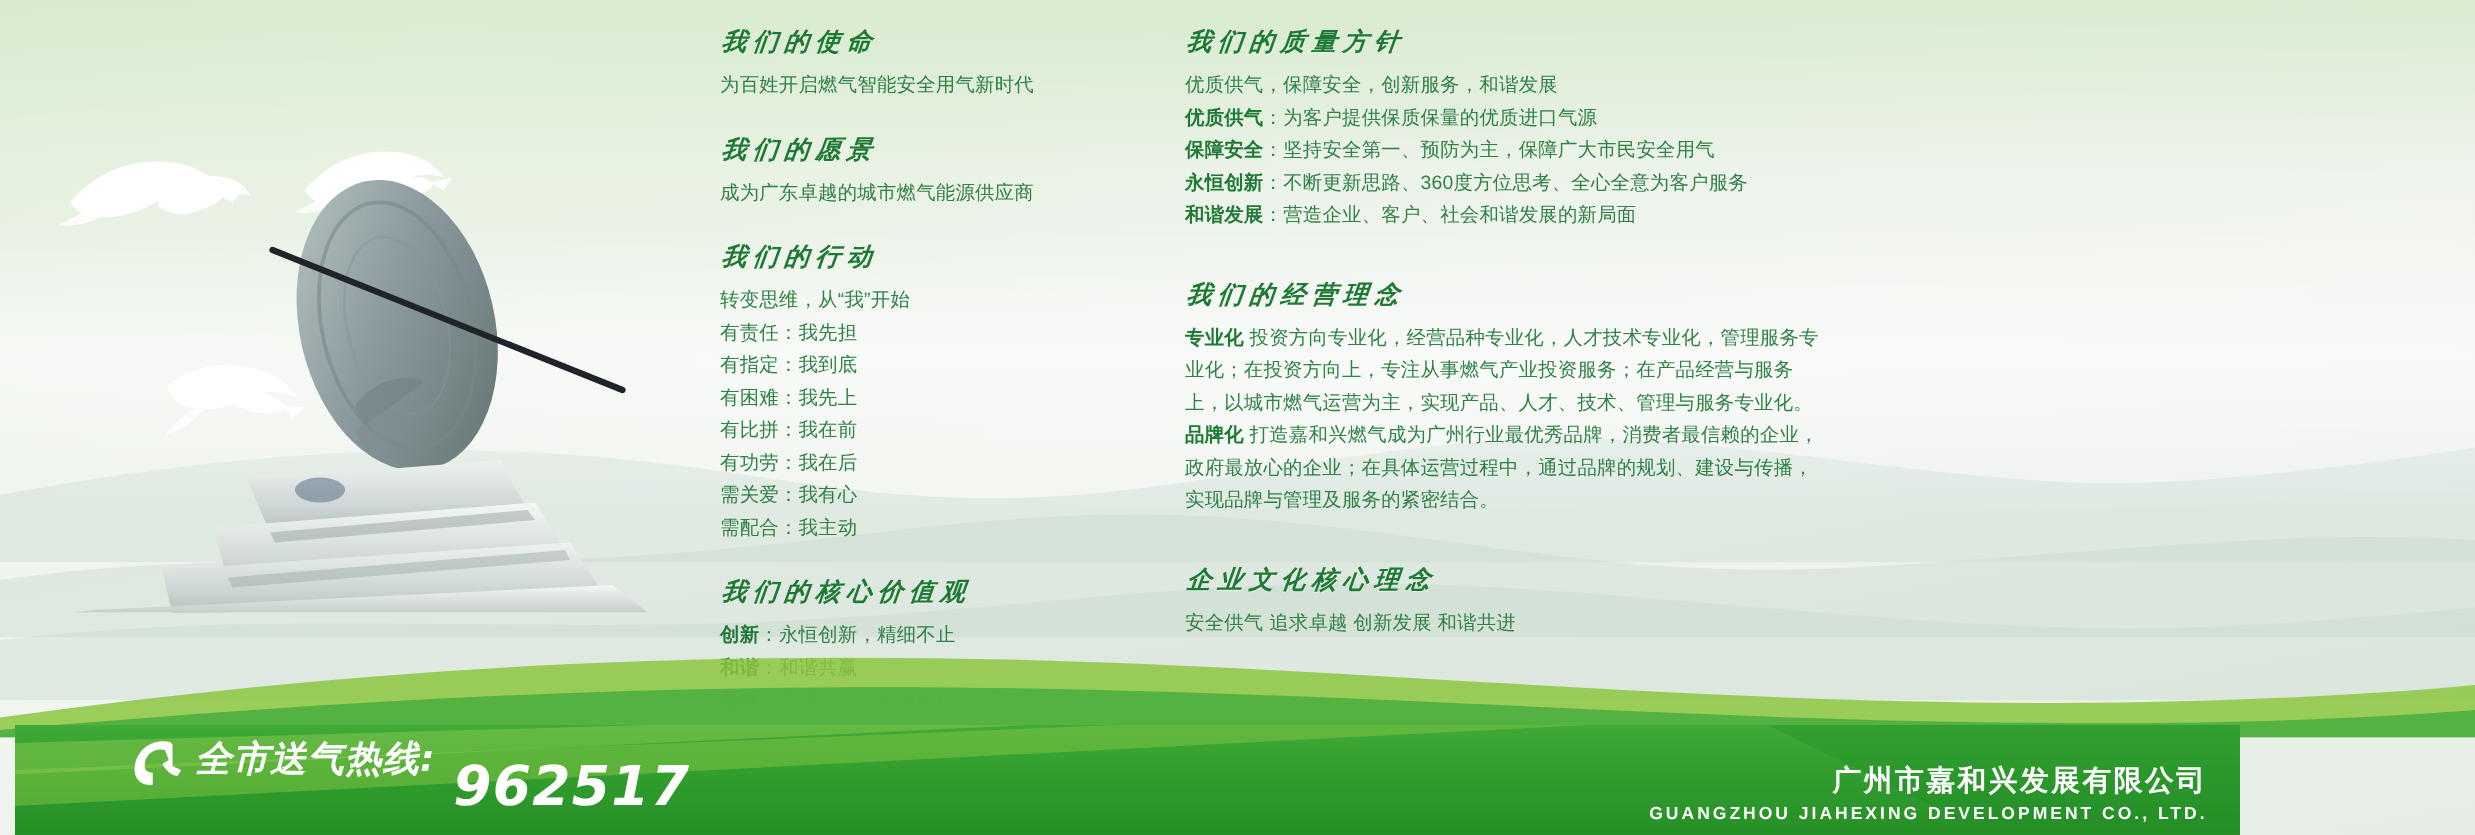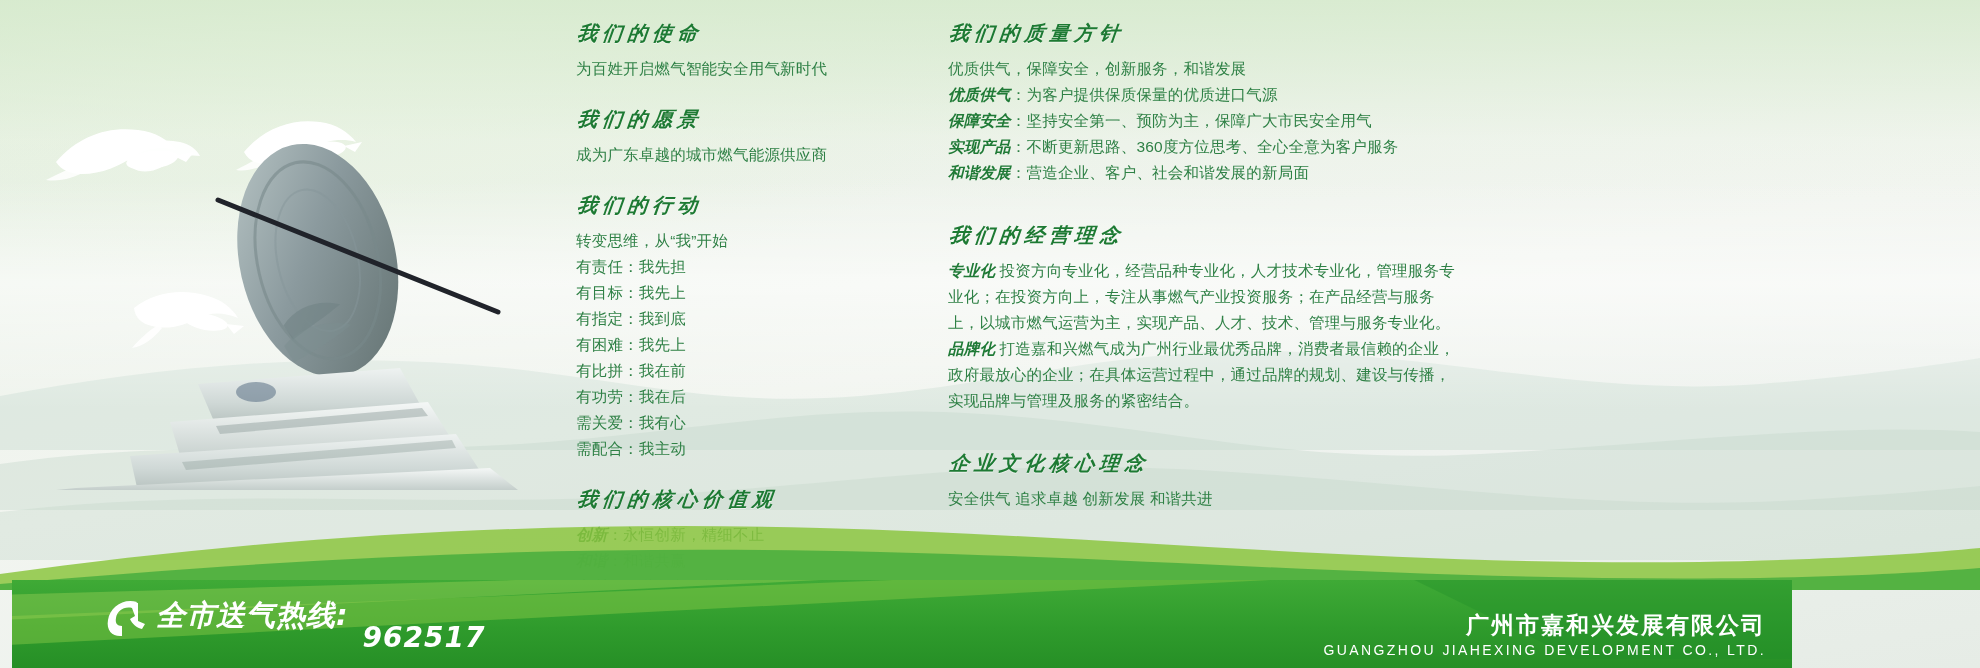--- a/index.html
+++ b/index.html
@@ -46,52 +46,52 @@
     transform:skewX(-6deg);
     transform-origin:left bottom;
   }
   .body-line{
     font-size:15.5px;line-height:26px;margin:0;color:#2f8146;
     letter-spacing:.2px;white-space:nowrap;
   }
   .body-para{
     font-size:15.5px;line-height:26px;margin:0;color:#2f8146;letter-spacing:.2px;
   }
-  .kw{font-weight:700;color:#1f7a36;font-style:italic;}
+  .kw{font-weight:700;color:#1f7a36;}
   .blk{margin-bottom:22px;}
   .gapbig{margin-bottom:34px;}
 
   
   #footer{position:absolute;left:12px;bottom:0;width:1780px;height:88px;overflow:hidden;}
   #footer-base{position:absolute;inset:0;background:linear-gradient(180deg,#3faa36 0%,#2f9b2c 55%,#268f26 100%);}
   #footer-swoosh{position:absolute;inset:0;}
   #footer-wave{position:absolute;left:0;bottom:78px;width:1980px;height:72px;}
 
   .hotline{position:absolute;left:92px;bottom:16px;display:flex;align-items:center;gap:10px;}
   .phone-icon{width:42px;height:42px;display:block;}
   .hotline-label{
     font-family:"DejaVu Sans","Liberation Sans",sans-serif;
     font-weight:700;font-size:29px;color:#ffffff;font-style:italic;
     letter-spacing:1px;white-space:nowrap;
   }
   .hotline-number{
     font-family:"DejaVu Sans","Liberation Sans",sans-serif;
-    font-weight:700;font-style:italic;font-size:28px;color:#ffffff;
+    font-weight:700;font-style:italic;font-size:44px;color:#ffffff;
     letter-spacing:1px;line-height:1;margin-left:4px;margin-top:44px;
   }
   .brand{position:absolute;right:26px;bottom:10px;text-align:right;}
   .brand-cn{
     font-family:"DejaVu Sans","Liberation Sans",sans-serif;
     font-weight:700;font-size:23px;color:#ffffff;letter-spacing:2px;line-height:1.1;
     white-space:nowrap;
     margin-top:12px;
   }
   .brand-en{
     font-family:"Liberation Sans","DejaVu Sans",sans-serif;
-    font-weight:400;font-size:14px;color:#ffffff;letter-spacing:2.4px;margin-top:4px;
+    font-weight:700;font-size:14px;color:#ffffff;letter-spacing:2.4px;margin-top:4px;
     white-space:nowrap;
   }
 </style>
 </head>
 <body>
 
 <div id="poster">
 
   <div class="topglow"></div>
 
@@ -180,21 +180,20 @@
 
     <div class="blk">
       <p class="hand">我们的愿景</p>
       <p class="body-line">成为广东卓越的城市燃气能源供应商</p>
     </div>
 
     <div class="blk">
       <p class="hand">我们的行动</p>
       <p class="body-line">转变思维，从“我”开始</p>
       <p class="body-line">有责任：我先担</p>
-      <p class="body-line">有目标：我先上</p>
       <p class="body-line">有指定：我到底</p>
       <p class="body-line">有困难：我先上</p>
       <p class="body-line">有比拼：我在前</p>
       <p class="body-line">有功劳：我在后</p>
       <p class="body-line">需关爱：我有心</p>
       <p class="body-line">需配合：我主动</p>
     </div>
 
     <div class="blk">
       <p class="hand">我们的核心价值观</p>
@@ -204,21 +203,21 @@
     </div>
   </div>
 
   <div class="col" id="col-right">
 
     <div class="blk gapbig">
       <p class="hand">我们的质量方针</p>
       <p class="body-line">优质供气，保障安全，创新服务，和谐发展</p>
       <p class="body-line"><span class="kw">优质供气</span><span>：</span><span>为客户提供保质保量的优质进口气源</span></p>
       <p class="body-line"><span class="kw">保障安全</span><span>：</span><span>坚持安全第一、预防为主，保障广大市民安全用气</span></p>
-      <p class="body-line"><span class="kw">实现产品</span><span>：</span><span>不断更新思路、360度方位思考、全心全意为客户服务</span></p>
+      <p class="body-line"><span class="kw">永恒创新</span><span>：</span><span>不断更新思路、360度方位思考、全心全意为客户服务</span></p>
       <p class="body-line"><span class="kw">和谐发展</span><span>：</span><span>营造企业、客户、社会和谐发展的新局面</span></p>
     </div>
 
     <div class="blk gapbig">
       <p class="hand">我们的经营理念</p>
       <p class="body-para"><span class="kw">专业化</span><span> 投资方向专业化，经营品种专业化，人才技术专业化，管理服务专业化；在投资方向上，专注从事燃气产业投资服务；在产品经营与服务上，以城市燃气运营为主，实现产品、人才、技术、管理与服务专业化。</span></p>
       <p class="body-para"><span class="kw">品牌化</span><span> 打造嘉和兴燃气成为广州行业最优秀品牌，消费者最信赖的企业，政府最放心的企业；在具体运营过程中，通过品牌的规划、建设与传播，实现品牌与管理及服务的紧密结合。</span></p>
     </div>
 
     <div class="blk">

